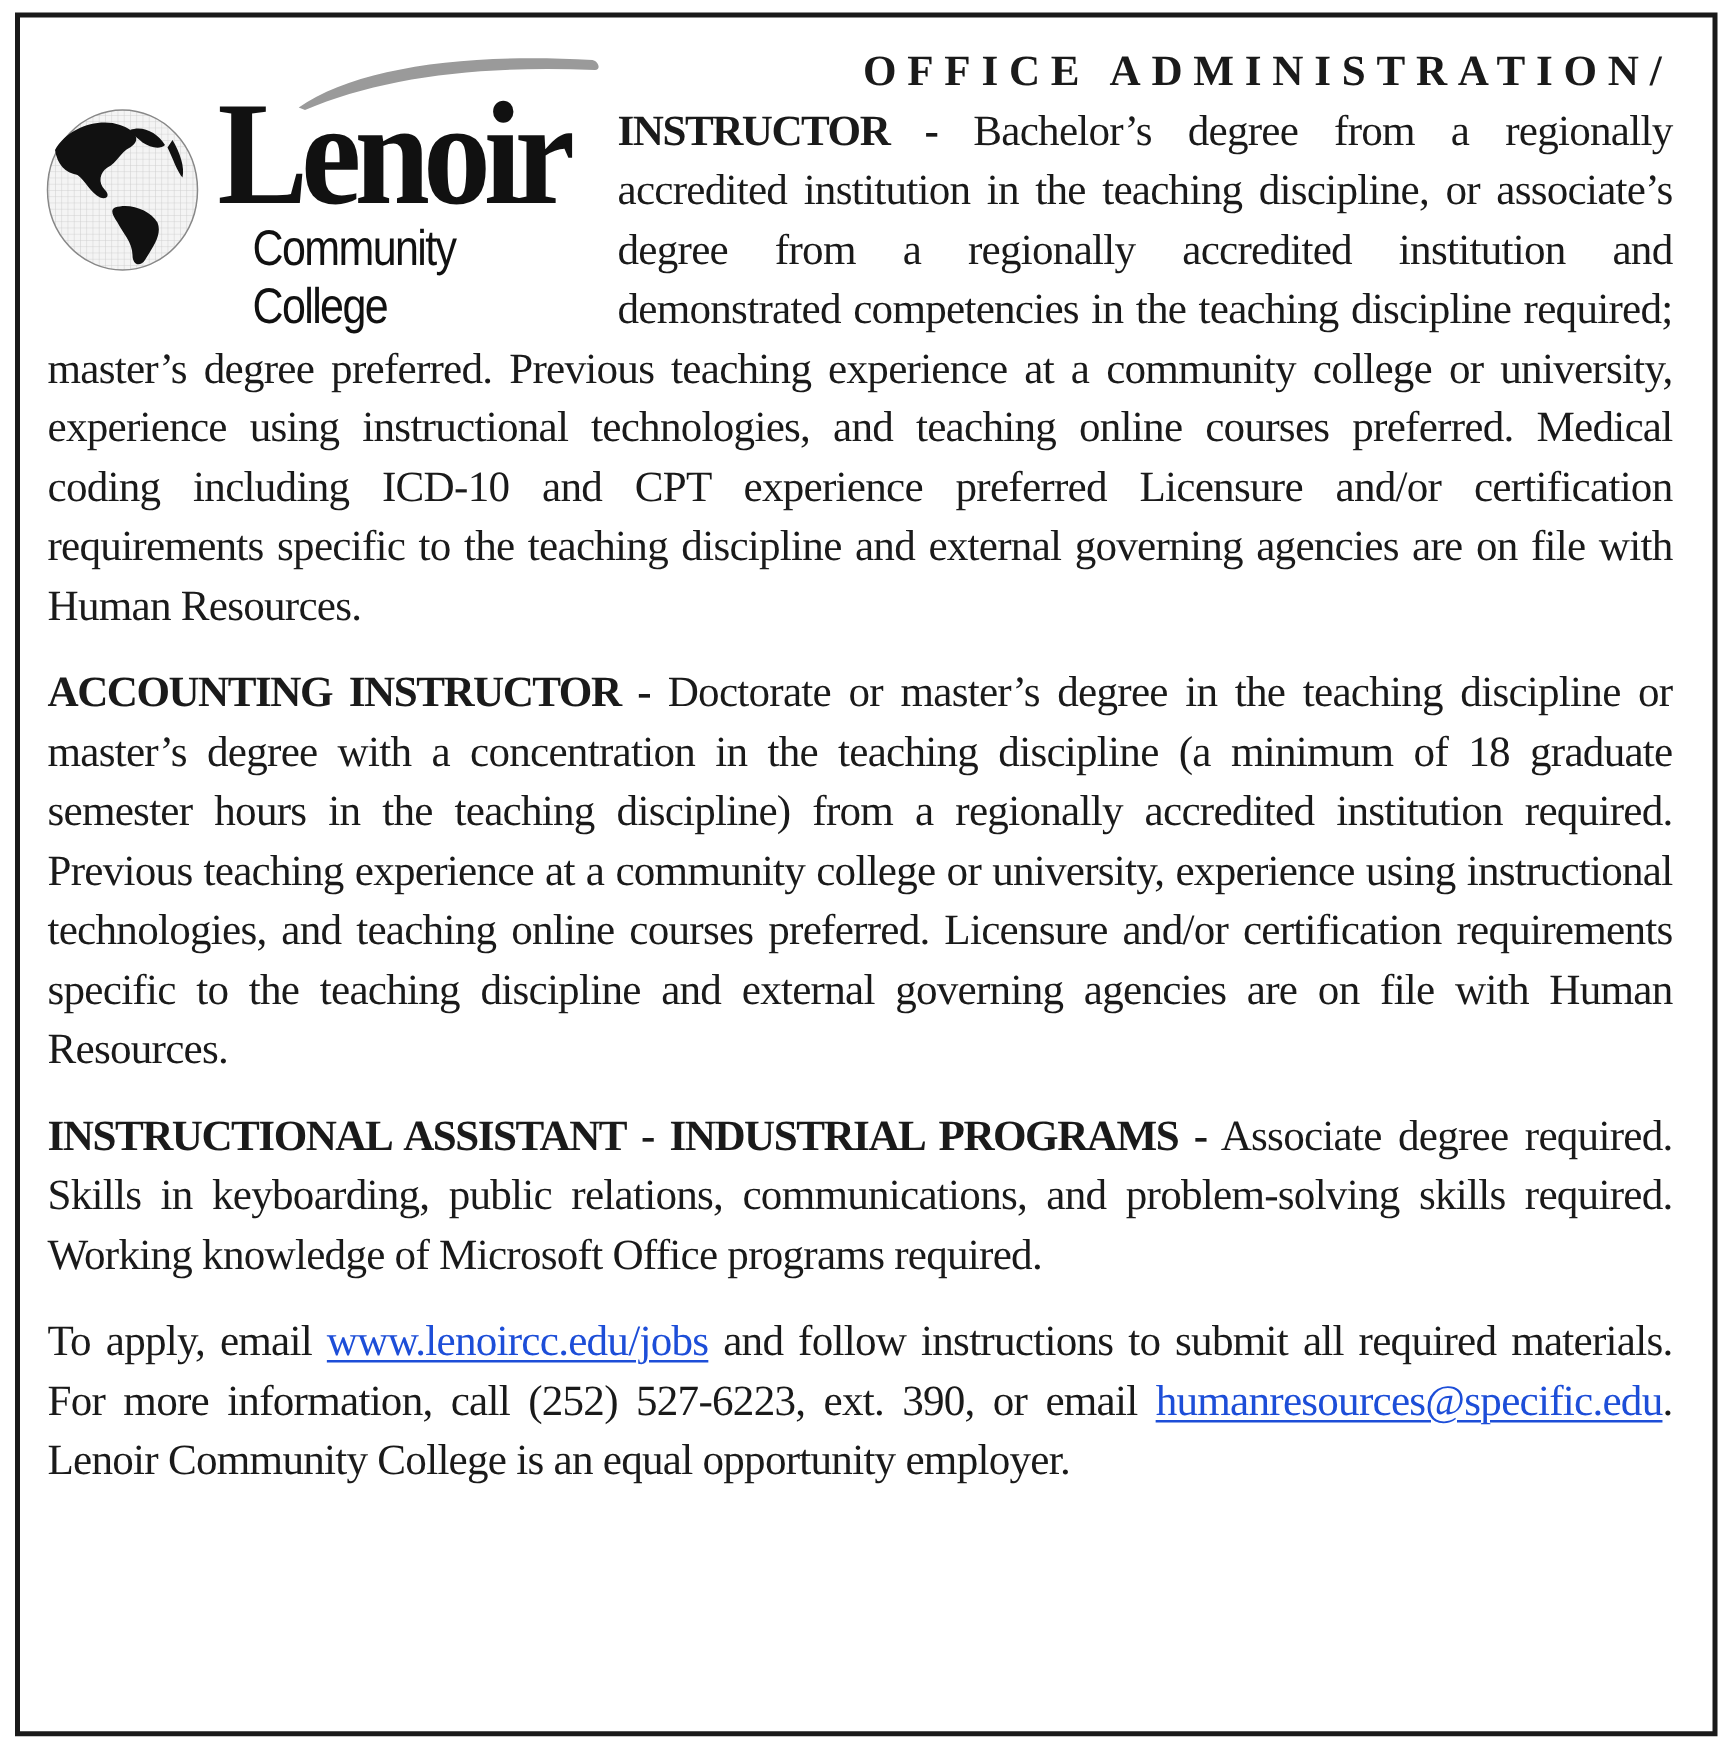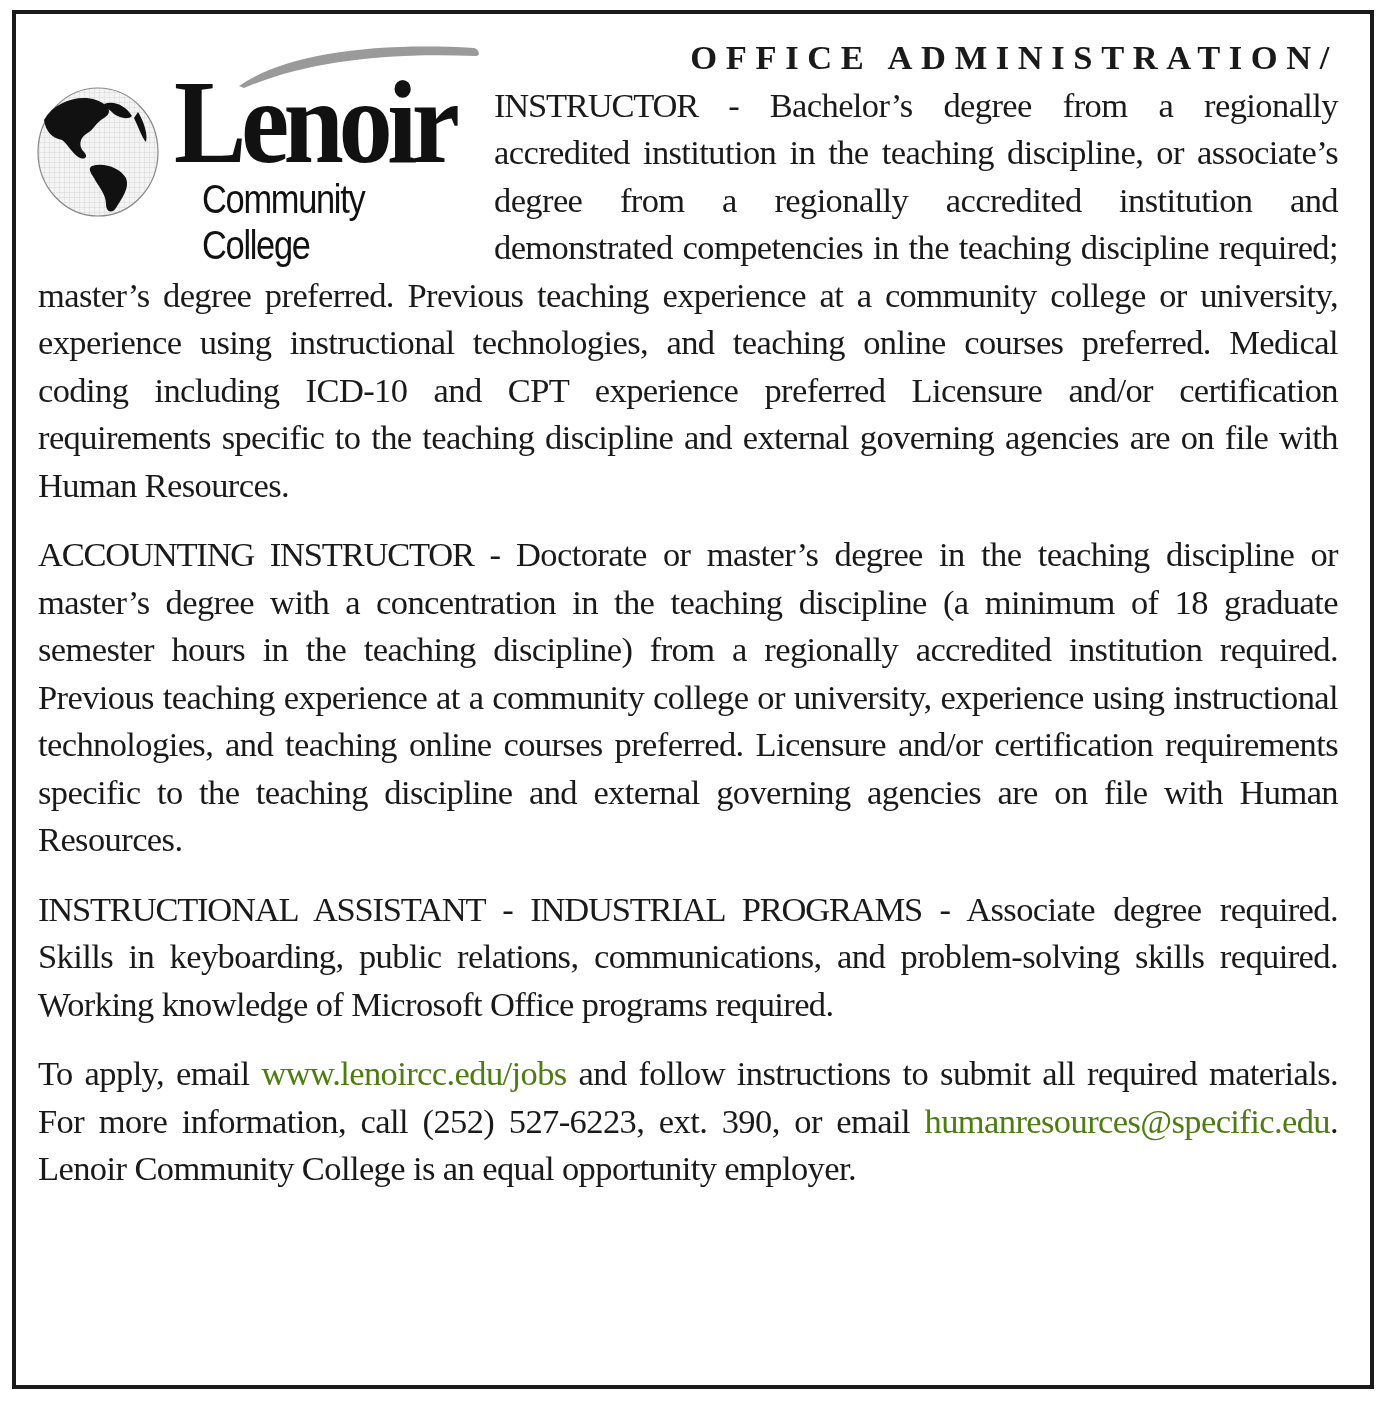--- a/index.html
+++ b/index.html
@@ -24,24 +24,24 @@
     font-family: "Liberation Serif", serif; font-weight: bold;
     font-size: 118px; line-height: 118px; letter-spacing: -6px; color: #111;
     transform: scaleX(0.92); transform-origin: left top;
   }
   .logo-sub {
     position: absolute; left: 168px; top: 142px;
     font-family: "Liberation Sans", sans-serif; font-size: 40px; line-height: 46px;
     letter-spacing: -1.5px; color: #111; transform: scaleX(0.86); transform-origin: left top;
   }
   p { margin: 0 0 22px 0; }
-  .hd { font-weight: normal; letter-spacing: -1.2px; }
+  .hd { font-weight: bold; letter-spacing: -1.2px; }
   .hd-spaced { font-weight: bold; letter-spacing: 8.6px; display: block; text-align: right; white-space: nowrap; }
   .hd-tight { font-weight: bold; letter-spacing: -2.2px; display: block; white-space: nowrap; }
-  .link { text-decoration-thickness: 2px; text-underline-offset: 4px; color: #4d7c0f; }
+  .link { text-decoration: underline; text-decoration-thickness: 2px; text-underline-offset: 4px; color: #1d4ed8; }
   .clearfix::after { content: ""; display: block; clear: both; }
 </style>
 </head>
 <body>
 
 <div class="frame">
   <div class="content">
 
     <div class="logo">
       <svg class="swoosh" width="452" height="60" viewBox="0 0 452 60">

